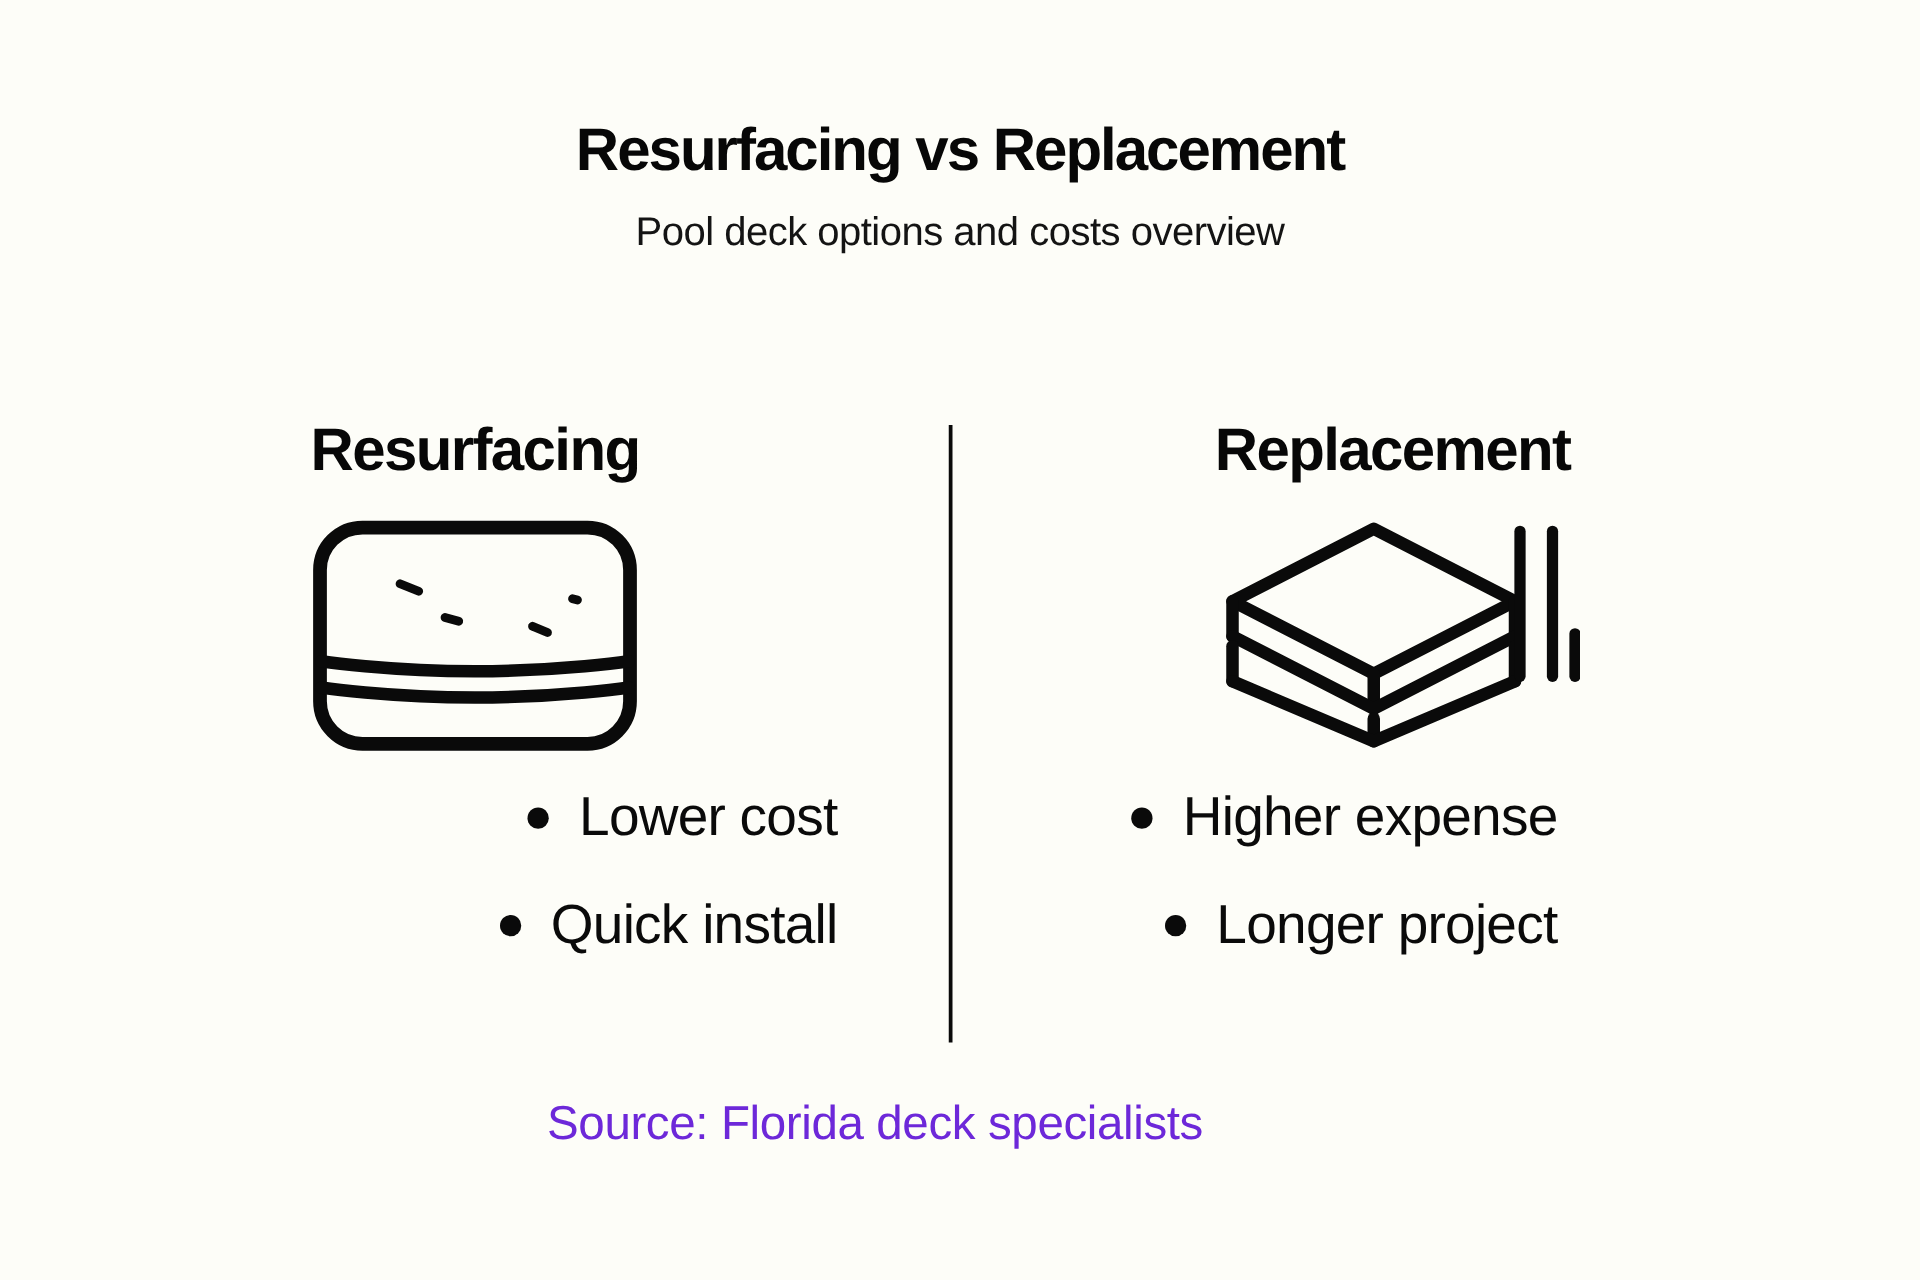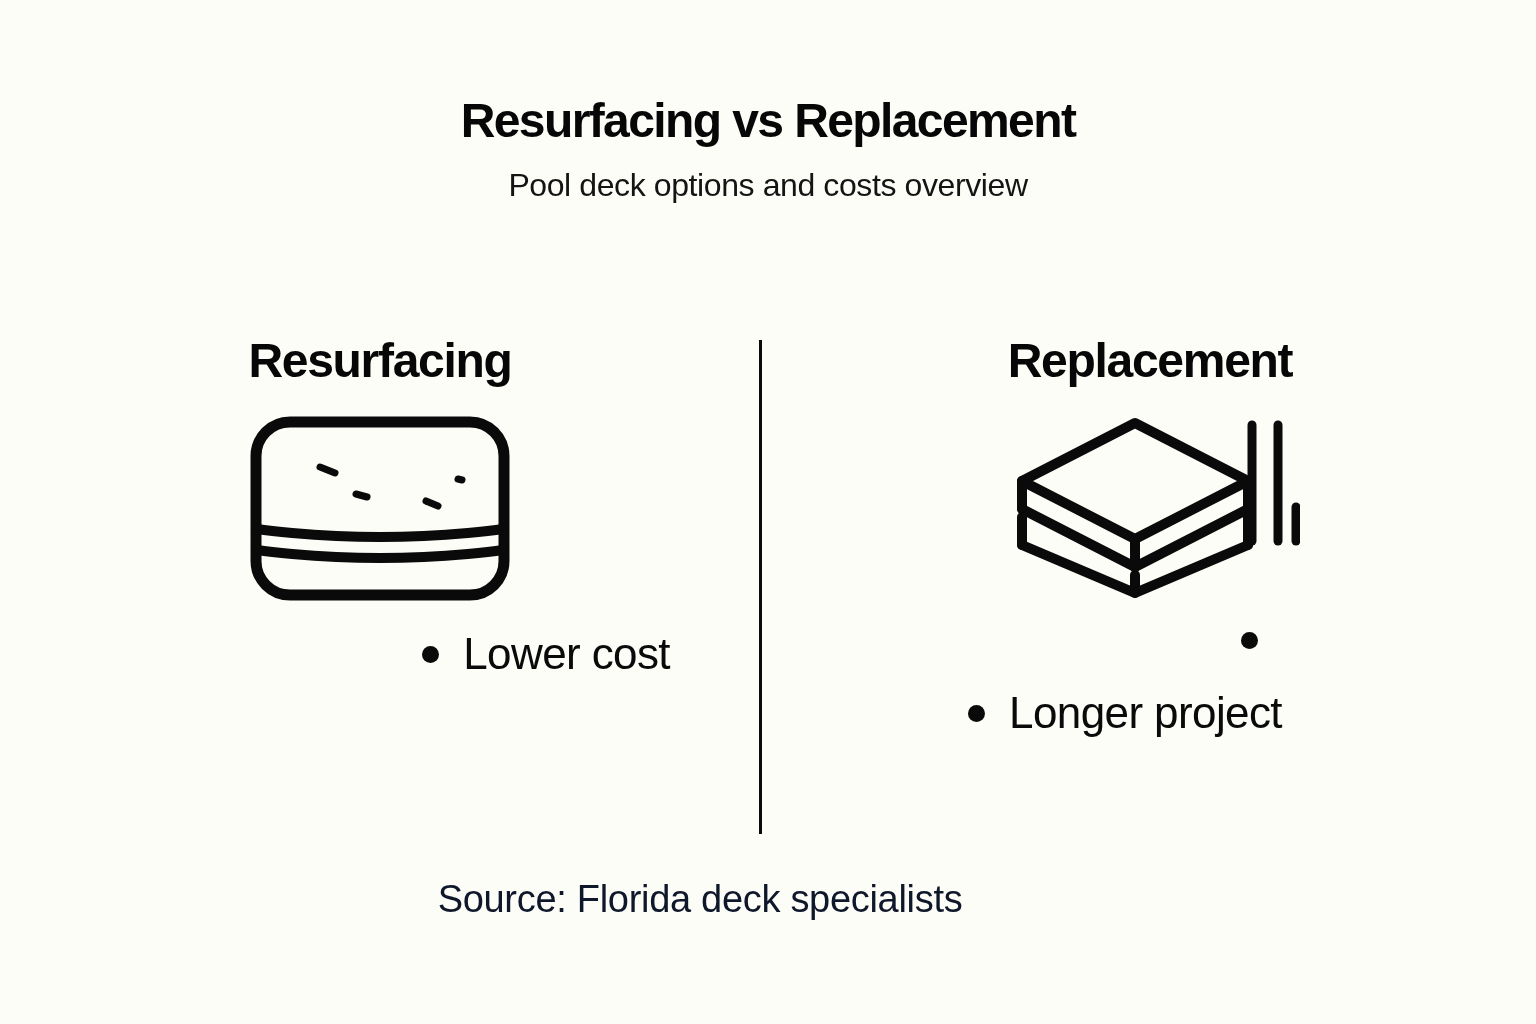--- a/index.html
+++ b/index.html
@@ -62,21 +62,21 @@
     height: 494px;
     background: #0A0A0A;
   }
   .col {
     position: absolute;
     top: 0;
     width: 720px;
     height: 500px;
   }
   .col-left  { left: 20px; }
-  .col-right { left: 790px; }
+  .col-right { left: 754px; }
 
   .col-heading {
     margin: 0;
     font-size: 48px;
     font-weight: bold;
     letter-spacing: -1.3px;
     line-height: 1.05;
     text-align: center;
     color: #070707;
   }
@@ -122,21 +122,21 @@
 
   
   .footer {
     position: absolute;
     top: 878px;
     left: 0;
     width: 1400px;
     text-align: center;
     font-size: 38px;
     letter-spacing: -0.3px;
-    color: #0f172a;
+    color: #6d28d9;
   }
 </style>
 </head>
 <body>
 
 <div class="infographic">
 
   <div class="header">
     <h1 class="title">Resurfacing vs Replacement</h1>
     <p class="subtitle">Pool deck options and costs overview</p>
@@ -161,20 +161,24 @@
           <path d="M106 78 L117 81" stroke="#0A0A0A" stroke-width="7" stroke-linecap="round"></path>
           <path d="M176 85 L188 90" stroke="#0A0A0A" stroke-width="7" stroke-linecap="round"></path>
           <path d="M208 63 L212 64" stroke="#0A0A0A" stroke-width="7" stroke-linecap="round"></path>
         </svg>
       </div>
 
       <ul class="bullets">
         <li class="bullet">
           <span class="dot"></span>
           <span>Lower cost</span>
+        </li>
+        <li class="bullet">
+          <span class="dot"></span>
+          <span>Quick install</span>
         </li>
       </ul>
     </div>
 
     <div class="col col-right">
       <h2 class="col-heading">Replacement</h2>
 
       <div class="icon-wrap">
         <svg width="300" height="190" viewBox="0 0 300 190" fill="none" xmlns="http://www.w3.org/2000/svg" aria-hidden="true">
           <g stroke="#0A0A0A" stroke-width="10" stroke-linecap="round" stroke-linejoin="round" fill="none">
@@ -196,20 +200,21 @@
             <path d="M252 12 L252 128"></path>
             <path d="M278 12 L278 128"></path>
             <path d="M296 94 L296 128"></path>
           </g>
         </svg>
       </div>
 
       <ul class="bullets">
         <li class="bullet">
           <span class="dot"></span>
+          <span>Higher expense</span>
         </li>
         <li class="bullet">
           <span class="dot"></span>
           <span>Longer project</span>
         </li>
       </ul>
     </div>
 
   </div>
 

